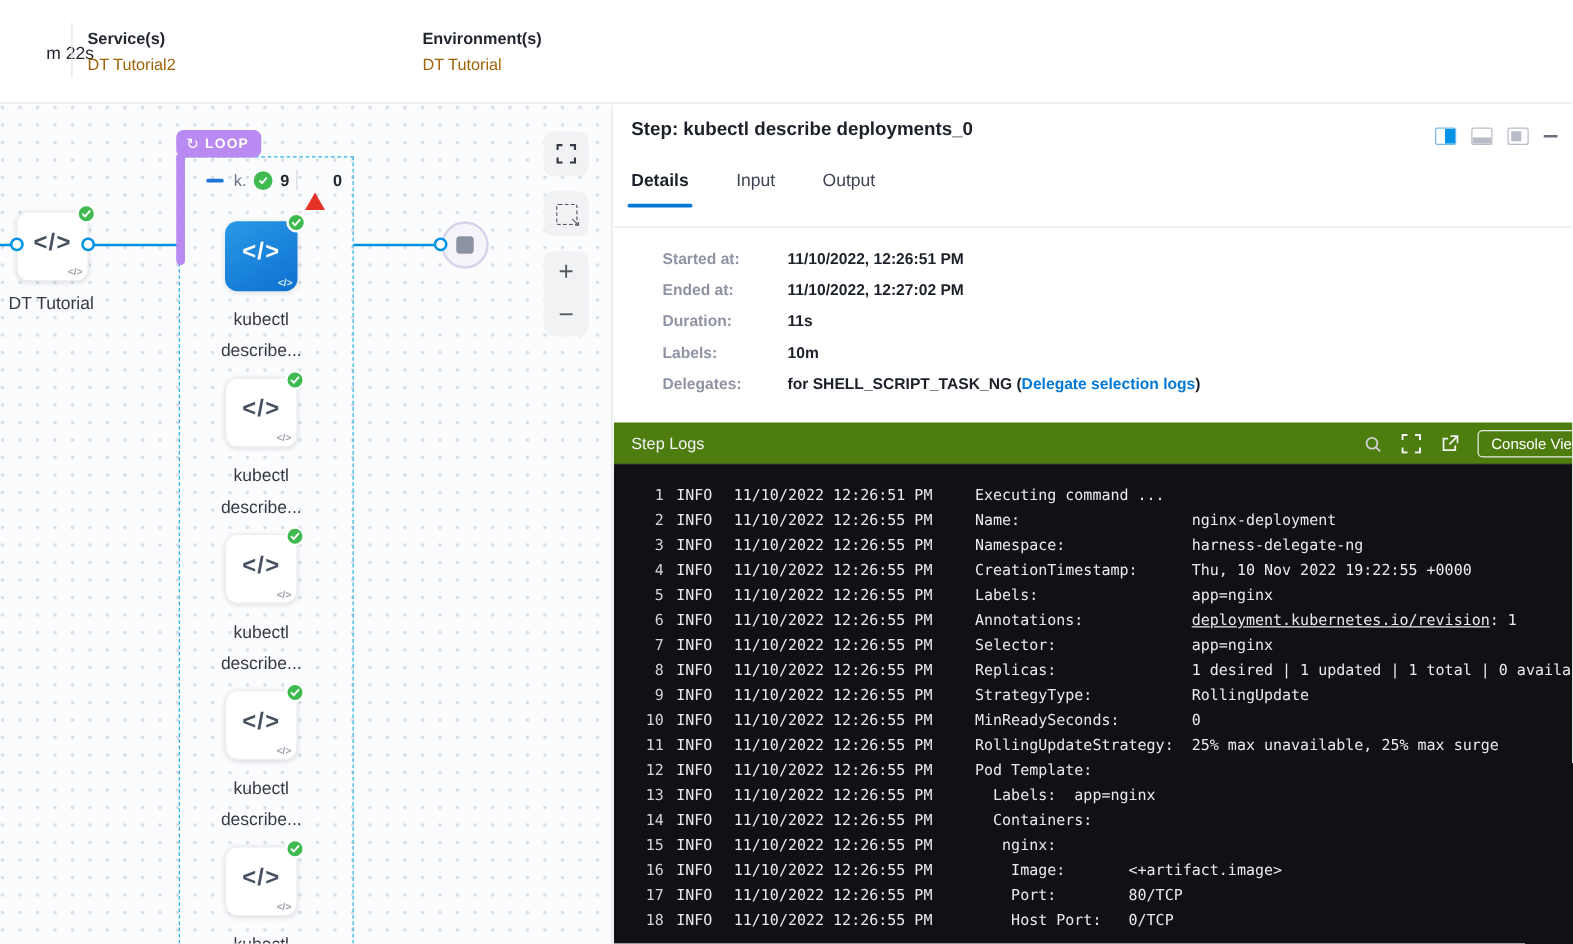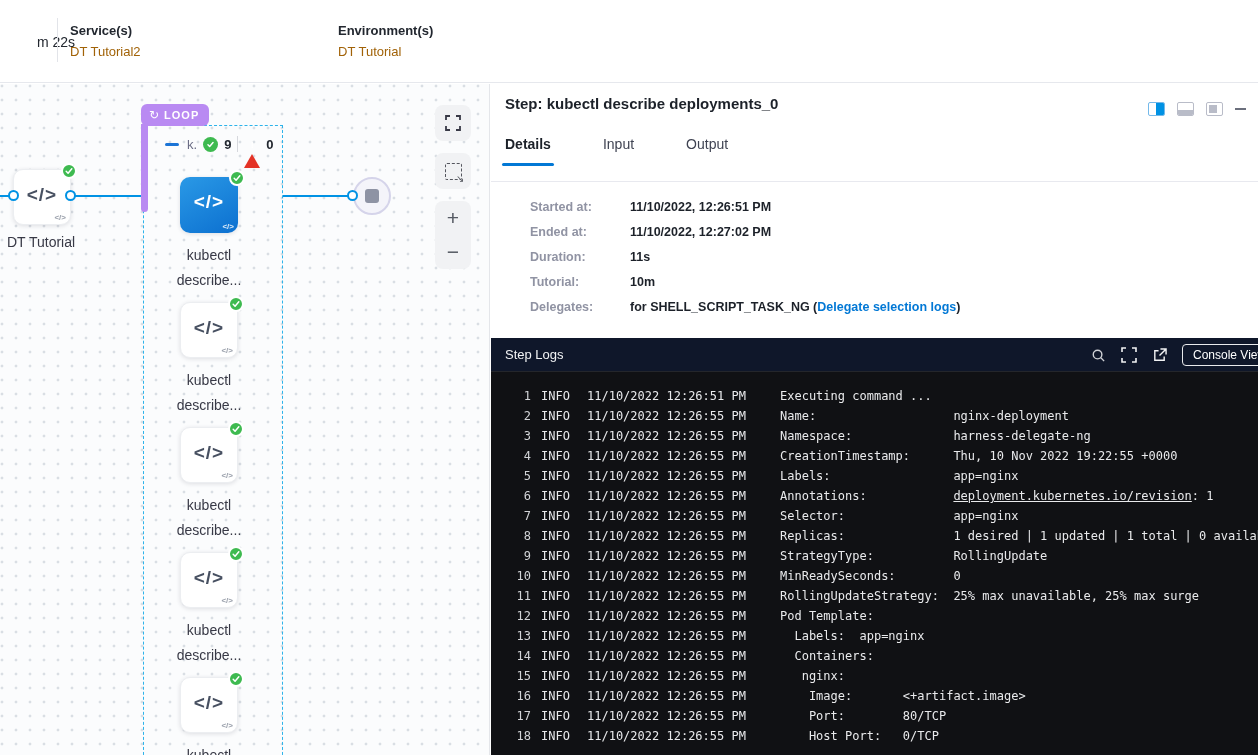--- a/index.html
+++ b/index.html
@@ -61,34 +61,34 @@
   .panel { position:absolute; left:491px; top:84px; width:767px; height:671px; background:#fff; overflow:hidden; }
   .panel-title { position:absolute; left:14px; top:11px; font-size:15px; font-weight:700; color:#1c2129; }
   .layout-icons { position:absolute; right:0; top:18px; display:flex; align-items:center; gap:12px; width:110px; }
   .lt-icon { width:17px; height:14px; border:1px solid #b9bcc8; border-radius:2px; position:relative; background:#fff; cursor:pointer; overflow:hidden; }
   .lt-icon.split-right { border-color:#74b9ea; }
   .lt-icon.split-right::after { content:""; position:absolute; right:0; top:0; bottom:0; width:55%; background:#0092e4; }
   .lt-icon.bottom::after { content:""; position:absolute; left:0; right:0; bottom:0; height:40%; background:#b9bcc8; }
   .lt-icon.left-fill::after { content:""; position:absolute; left:2px; top:2px; bottom:2px; width:55%; background:#b9bcc8; }
   .collapse-dash { width:11px; height:2px; background:#6b6f7c; cursor:pointer; }
 
-  .tabs { position:absolute; left:14px; top:52px; display:flex; gap:52px; }
+  .tabs { position:absolute; left:14px; top:52px; display:flex; gap:38px; }
   .tab { font-size:14px; color:#3f4352; cursor:pointer; padding-bottom:14px; position:relative; }
   .tab.active { font-weight:700; color:#1c2129; }
   .tab.active::after { content:""; position:absolute; left:-3px; right:-3px; bottom:0; height:3px; border-radius:3px; background:#0278d5; }
   .tabs-divider { position:absolute; left:0; right:0; top:97px; height:1px; background:#e8e9ef; }
 
   .fields { position:absolute; left:39px; top:116px; right:10px; }
   .field-row { display:flex; margin-bottom:11px; font-size:12.5px; line-height:14px; }
   .field-row .flabel { width:100px; color:#9093a3; font-weight:600; }
   .field-row .fvalue { color:#1c2129; font-weight:700; }
   .fvalue a { color:#0278d5; text-decoration:none; cursor:pointer; font-weight:700; }
 
   .logs { position:absolute; left:0; right:0; top:254px; bottom:0; }
-  .logs-header { position:relative; height:34px; background:#0f172a; border-bottom:1px solid #24262b; }
+  .logs-header { position:relative; height:34px; background:#4d7c0f; border-bottom:1px solid #24262b; }
   .logs-title { position:absolute; left:14px; top:9px; font-size:13px; color:#f2f3f4; }
   .logs-actions { position:absolute; left:600px; top:0; height:34px; display:flex; align-items:center; gap:15px; }
   .licon { cursor:pointer; display:flex; }
   .console-btn { height:22px; padding:0 10px; border:1px solid #e9eaec; border-radius:4px; background:transparent; color:#fff;
                  font-size:12px; font-family:"Liberation Sans",sans-serif; line-height:20px; white-space:nowrap; cursor:pointer; }
   .logs-body { position:absolute; top:34px; left:0; right:0; bottom:0; background:#101114; overflow:hidden; padding:14px 0 0 14px; }
   .log-line { display:flex; font-family:"DejaVu Sans Mono","Liberation Mono",monospace; font-size:12px; line-height:20px; color:#e9eaec; white-space:pre; }
   .log-line .num { width:26px; text-align:right; color:#d2d4d7; flex:none; }
   .log-line .lvl { margin-left:10px; width:29px; flex:none; }
   .log-line .time { margin-left:17px; width:160px; flex:none; }
@@ -250,21 +250,21 @@
       </div>
       <div class="field-row">
         <span class="flabel">Ended at:</span>
         <span class="fvalue">11/10/2022, 12:27:02 PM</span>
       </div>
       <div class="field-row">
         <span class="flabel">Duration:</span>
         <span class="fvalue">11s</span>
       </div>
       <div class="field-row">
-        <span class="flabel">Tutorial:</span>
+        <span class="flabel">Labels:</span>
         <span class="fvalue">10m</span>
       </div>
       <div class="field-row">
         <span class="flabel">Delegates:</span>
         <span class="fvalue">for SHELL_SCRIPT_TASK_NG (<a>Delegate selection logs</a>)</span>
       </div>
     </div>
 
   <div class="logs">
     <div class="logs-header">

